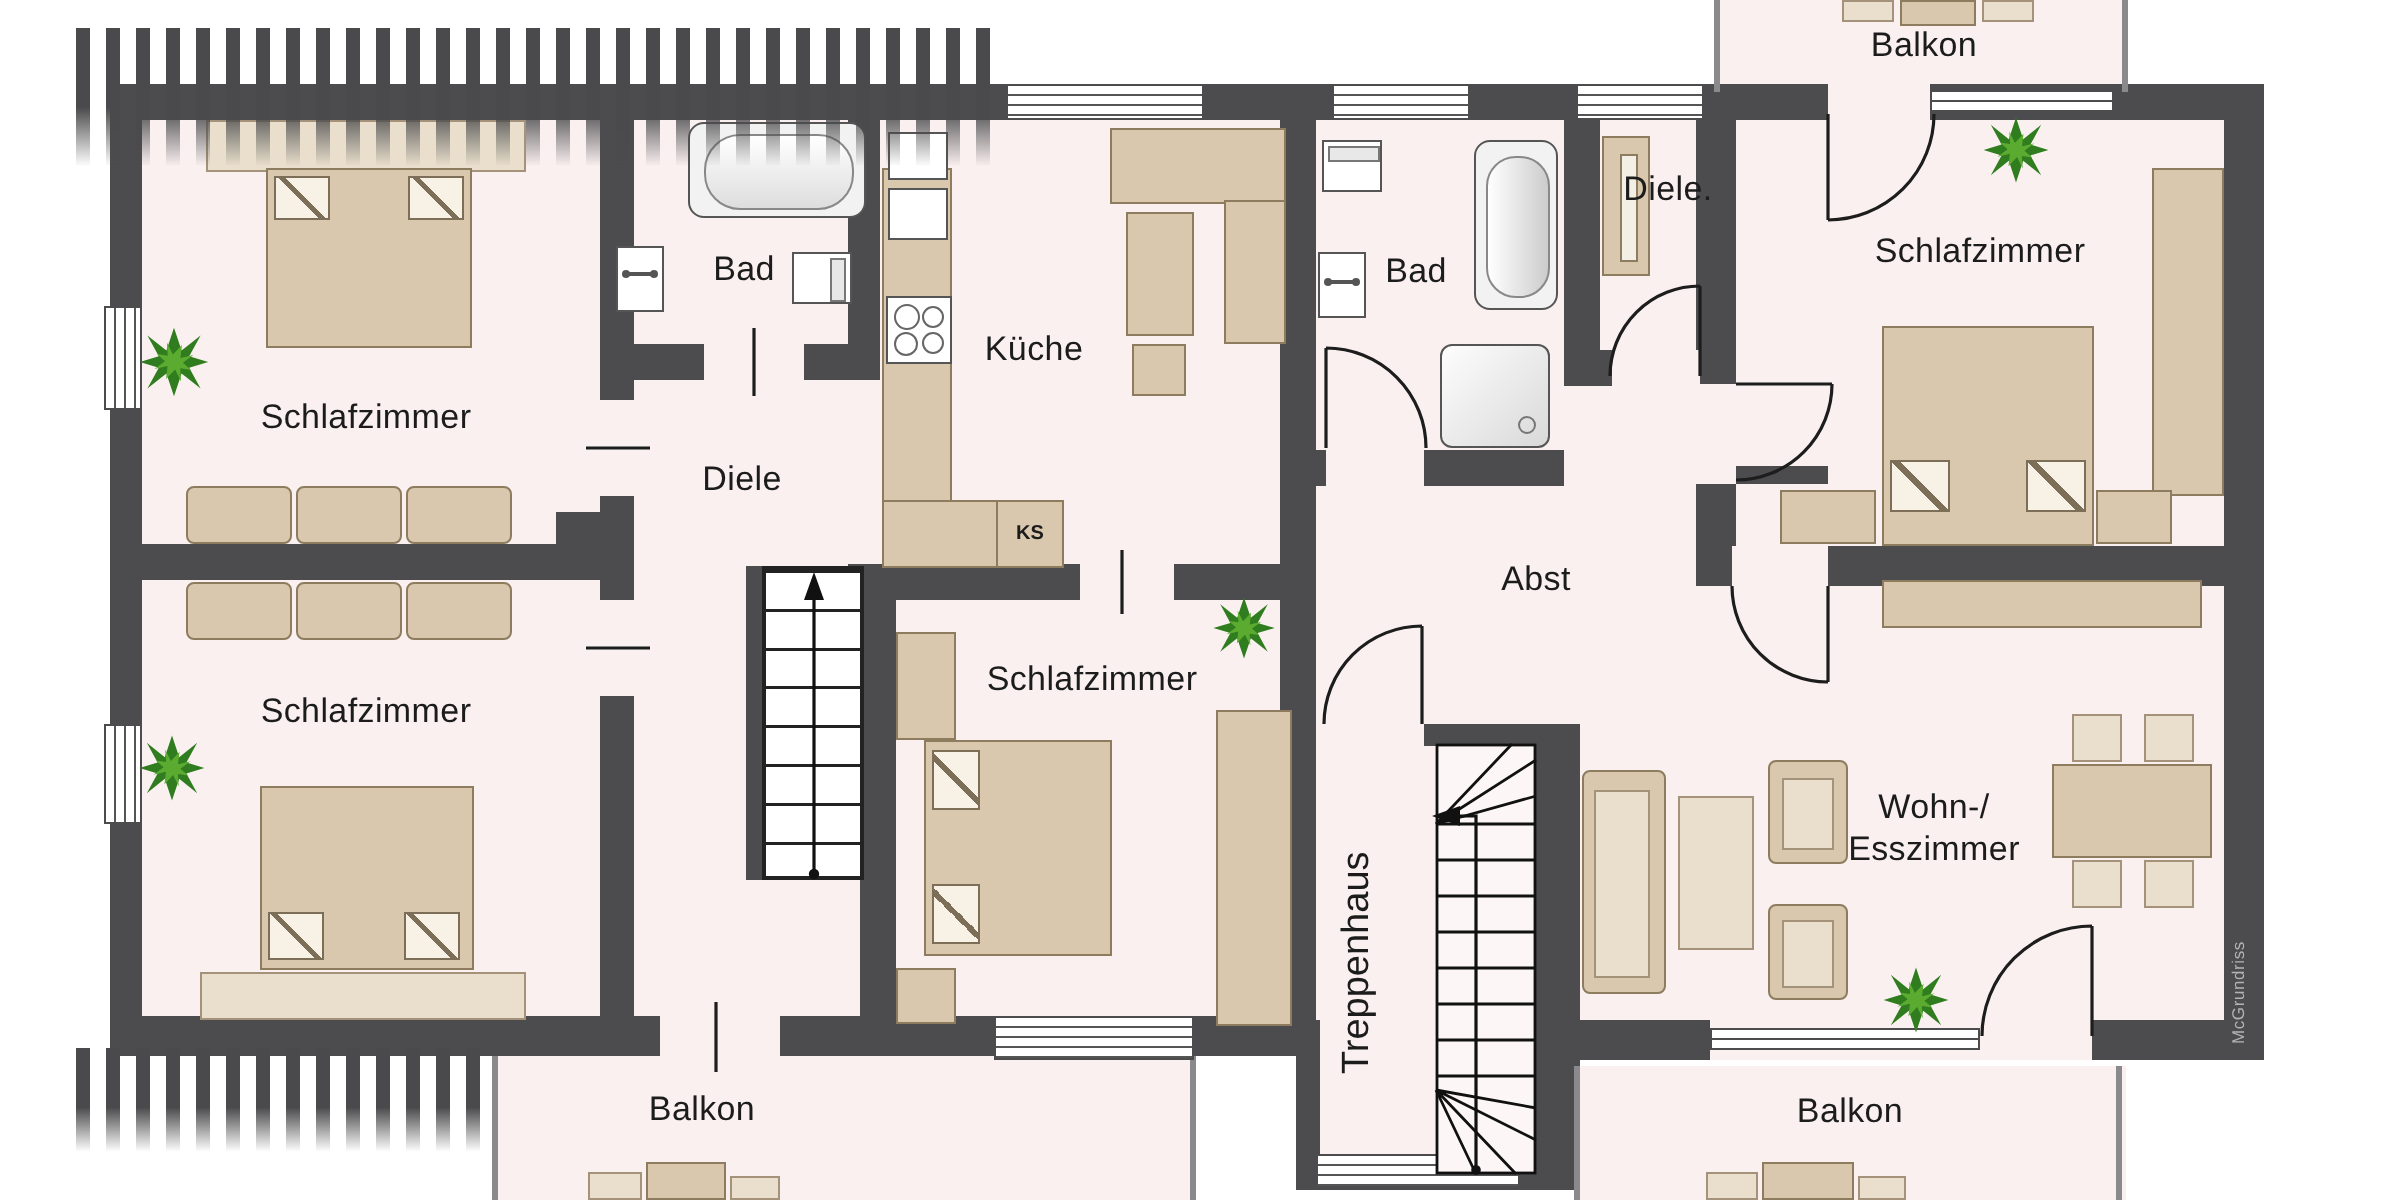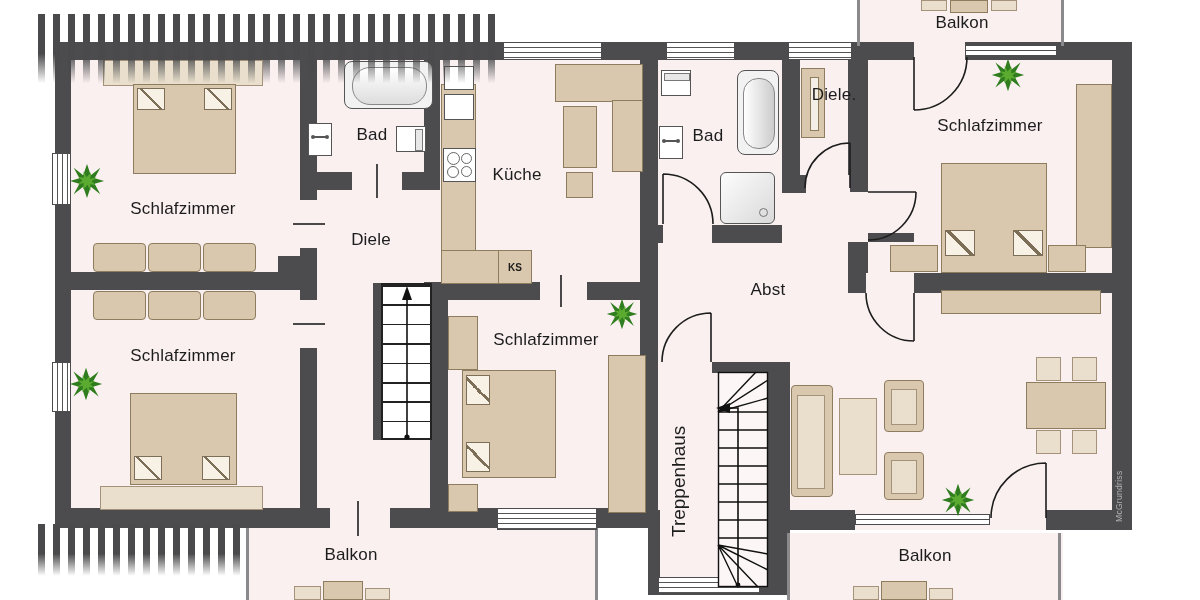--- a/index.html
+++ b/index.html
@@ -286,19 +286,23 @@
   <div class="label" style="left:183px;top:356px;">Schlafzimmer</div>
   <div class="label" style="left:546px;top:340px;">Schlafzimmer</div>
   <div class="label" style="left:990px;top:126px;">Schlafzimmer</div>
   <div class="label" style="left:372px;top:135px;">Bad</div>
   <div class="label" style="left:708px;top:136px;">Bad</div>
   <div class="label" style="left:517px;top:175px;">Küche</div>
   <div class="label" style="left:371px;top:240px;">Diele</div>
   <div class="label" style="left:768px;top:290px;">Abst</div>
   <div class="label" style="left:834px;top:95px;">Diele.</div>
   <div class="label-v" style="left:668px;top:392px;height:145px;">Treppenhaus</div>
+  <div class="label" style="left:967px;top:414px;text-align:center;line-height:21px;">
+    <span style="display:block;">Wohn-/</span>
+    <span style="display:block;">Esszimmer</span>
+  </div>
   <div class="label" style="left:962px;top:23px;">Balkon</div>
   <div class="label" style="left:351px;top:555px;">Balkon</div>
   <div class="label" style="left:925px;top:556px;">Balkon</div>
   <div class="ks" style="left:515px;top:267px;">KS</div>
   <div class="wm" style="left:1114px;top:450px;height:72px;">McGrundriss</div>
 
 </div>
 
 </body></html>

